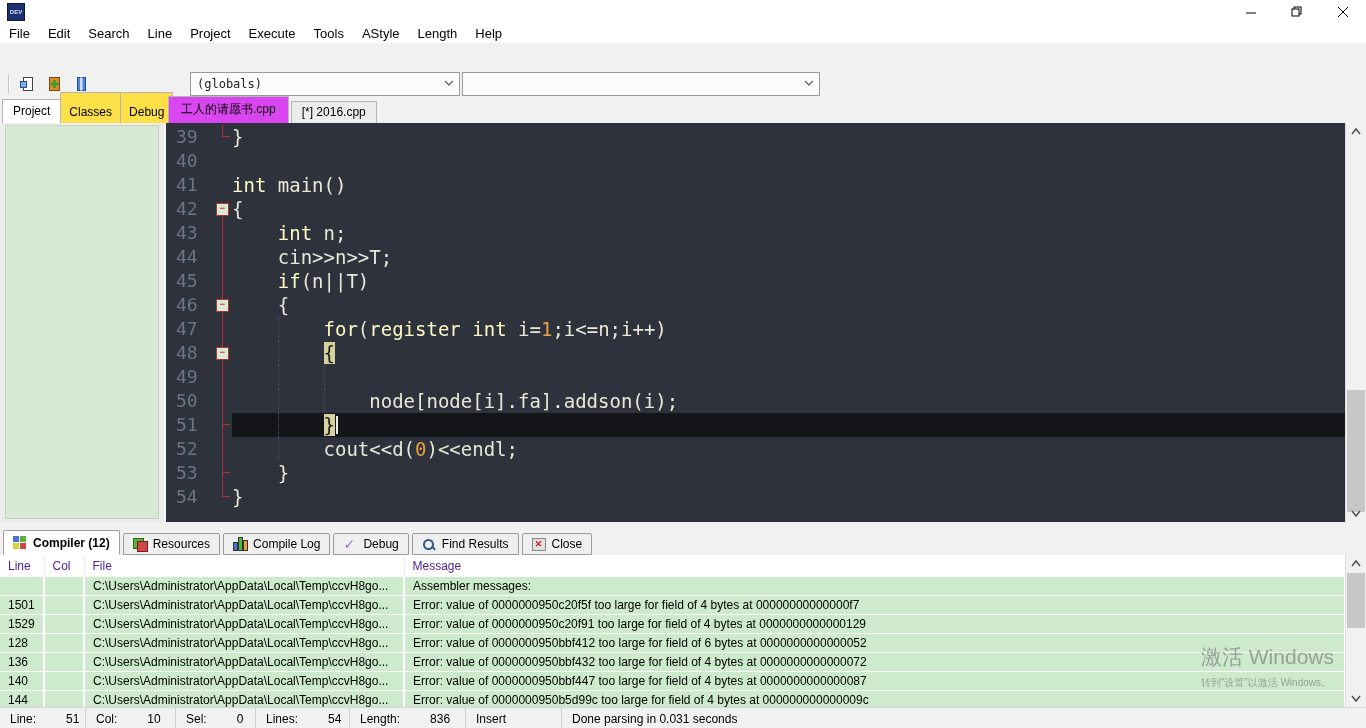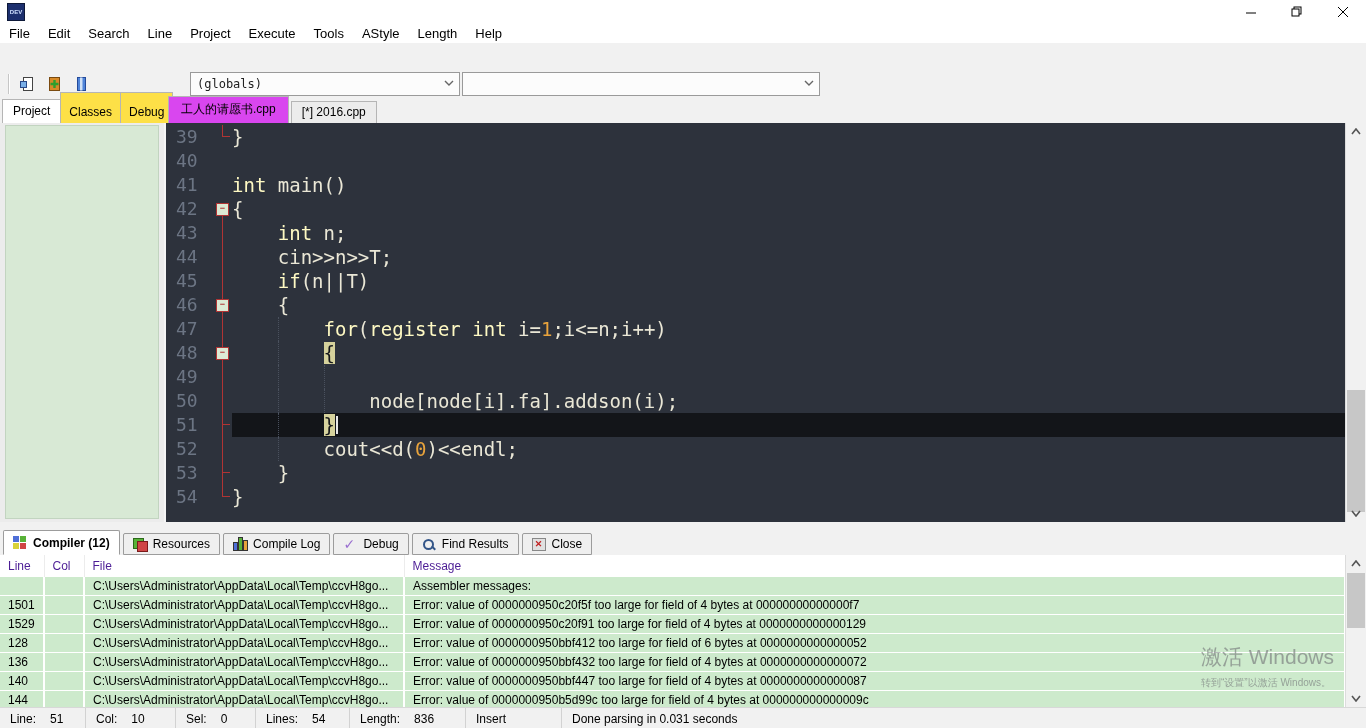--- a/index.html
+++ b/index.html
@@ -104,21 +104,21 @@
      padding:0 0 0 8px;border-right:1px solid #ececec;}
   td{font-size:12px;color:#000;background:#cdeacc;height:18px;padding:0 0 0 8px;
      border-bottom:1px solid #fff;border-right:2px solid #fff;overflow:hidden;white-space:nowrap;}
   col.c-line{width:44px;} col.c-col{width:40px;} col.c-file{width:320px;}
   .watermark{position:absolute;right:32px;top:88px;color:rgba(128,133,131,.72);pointer-events:none;}
   .wm1{font-size:21px;}
   .wm2{font-size:10px;margin-top:5px;}
 
   
   #statusbar{top:707px;height:21px;background:#f1f1f1;border-top:1px solid #d8d8d8;display:flex;align-items:center;}
-  .sec{font-size:12px;color:#000;height:100%;display:flex;align-items:center;padding-left:10px;border-right:1px solid #d2d2d2;box-sizing:border-box;}
+  .sec{font-size:12px;color:#000;height:100%;display:flex;align-items:center;padding-left:10px;border-right:1px solid #d2d2d2;box-sizing:border-box;gap:16px;}
   .sec .val{margin-left:14px;}
 </style>
 </head>
 <body>
 
 <div id="app">
 
   <div id="titlebar" class="band">
     <div class="app-icon">DEV</div>
     <div class="wctrls">

